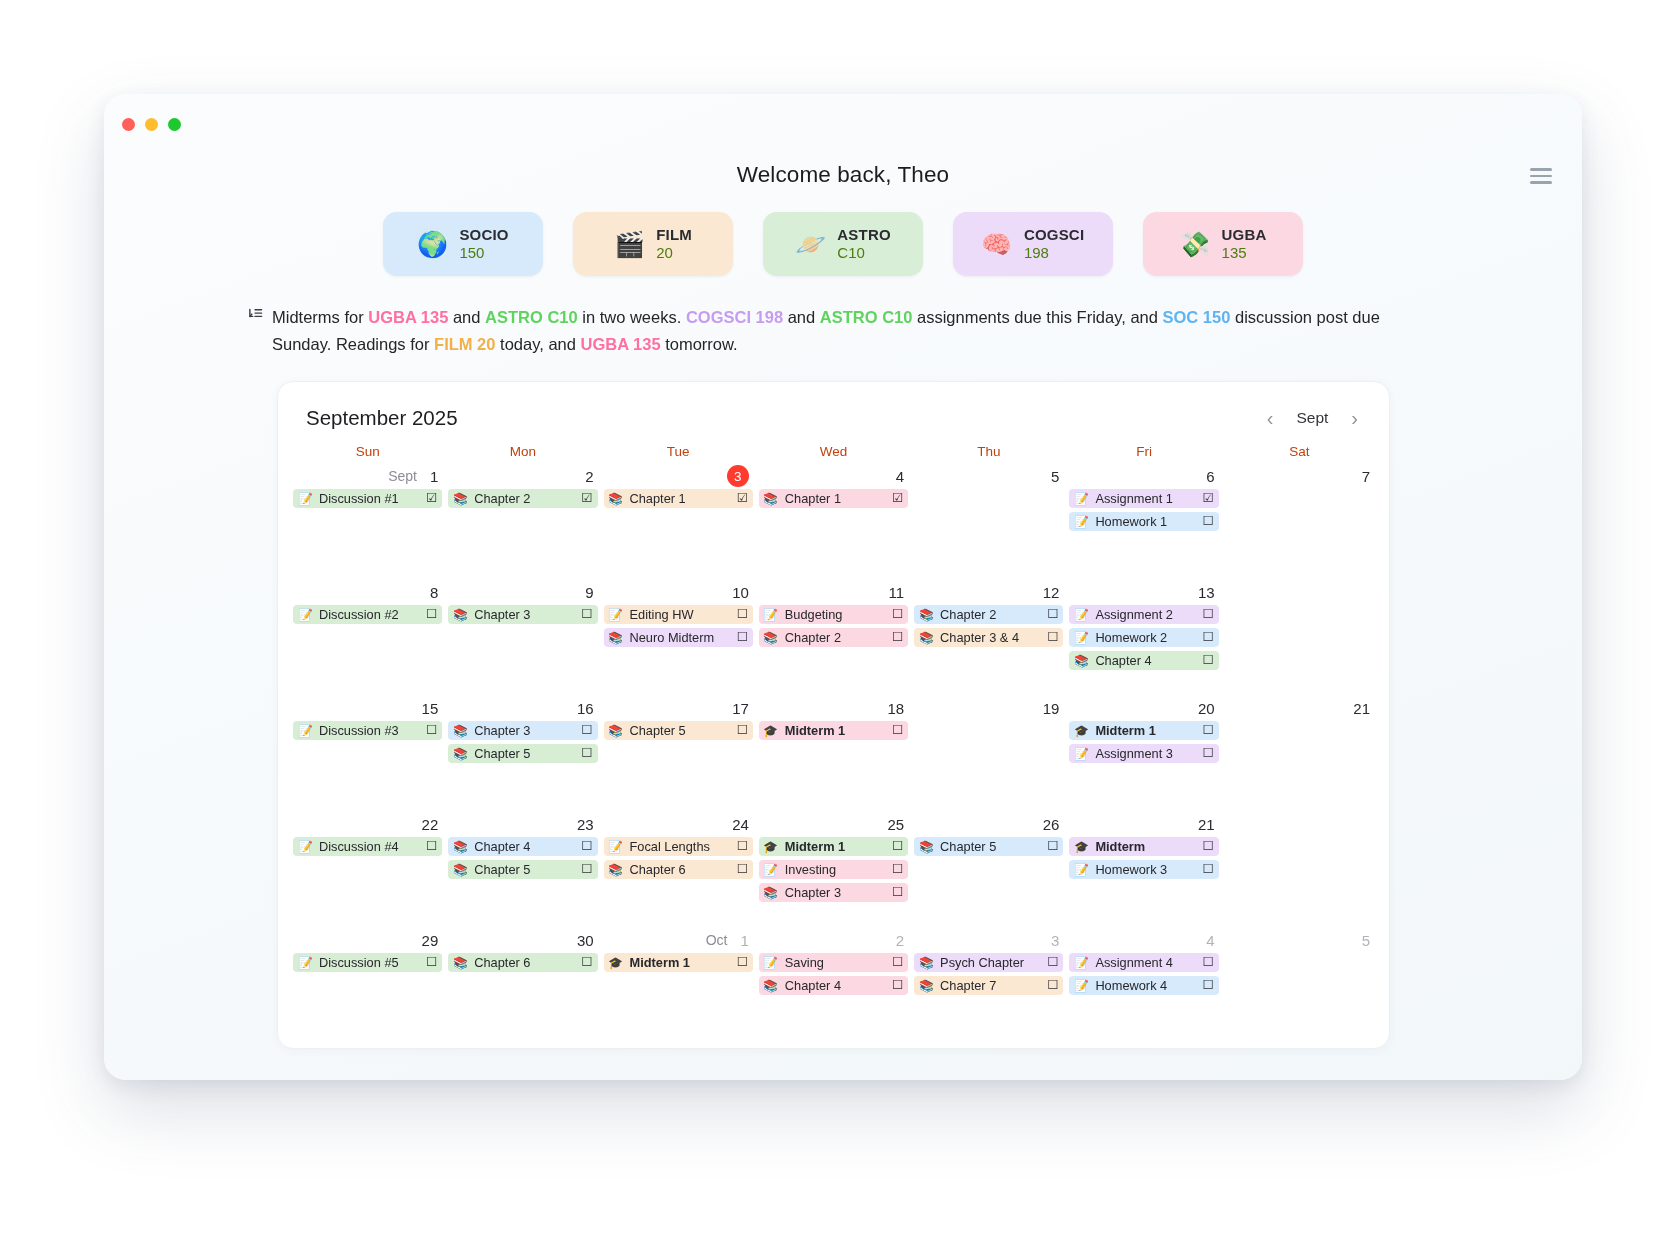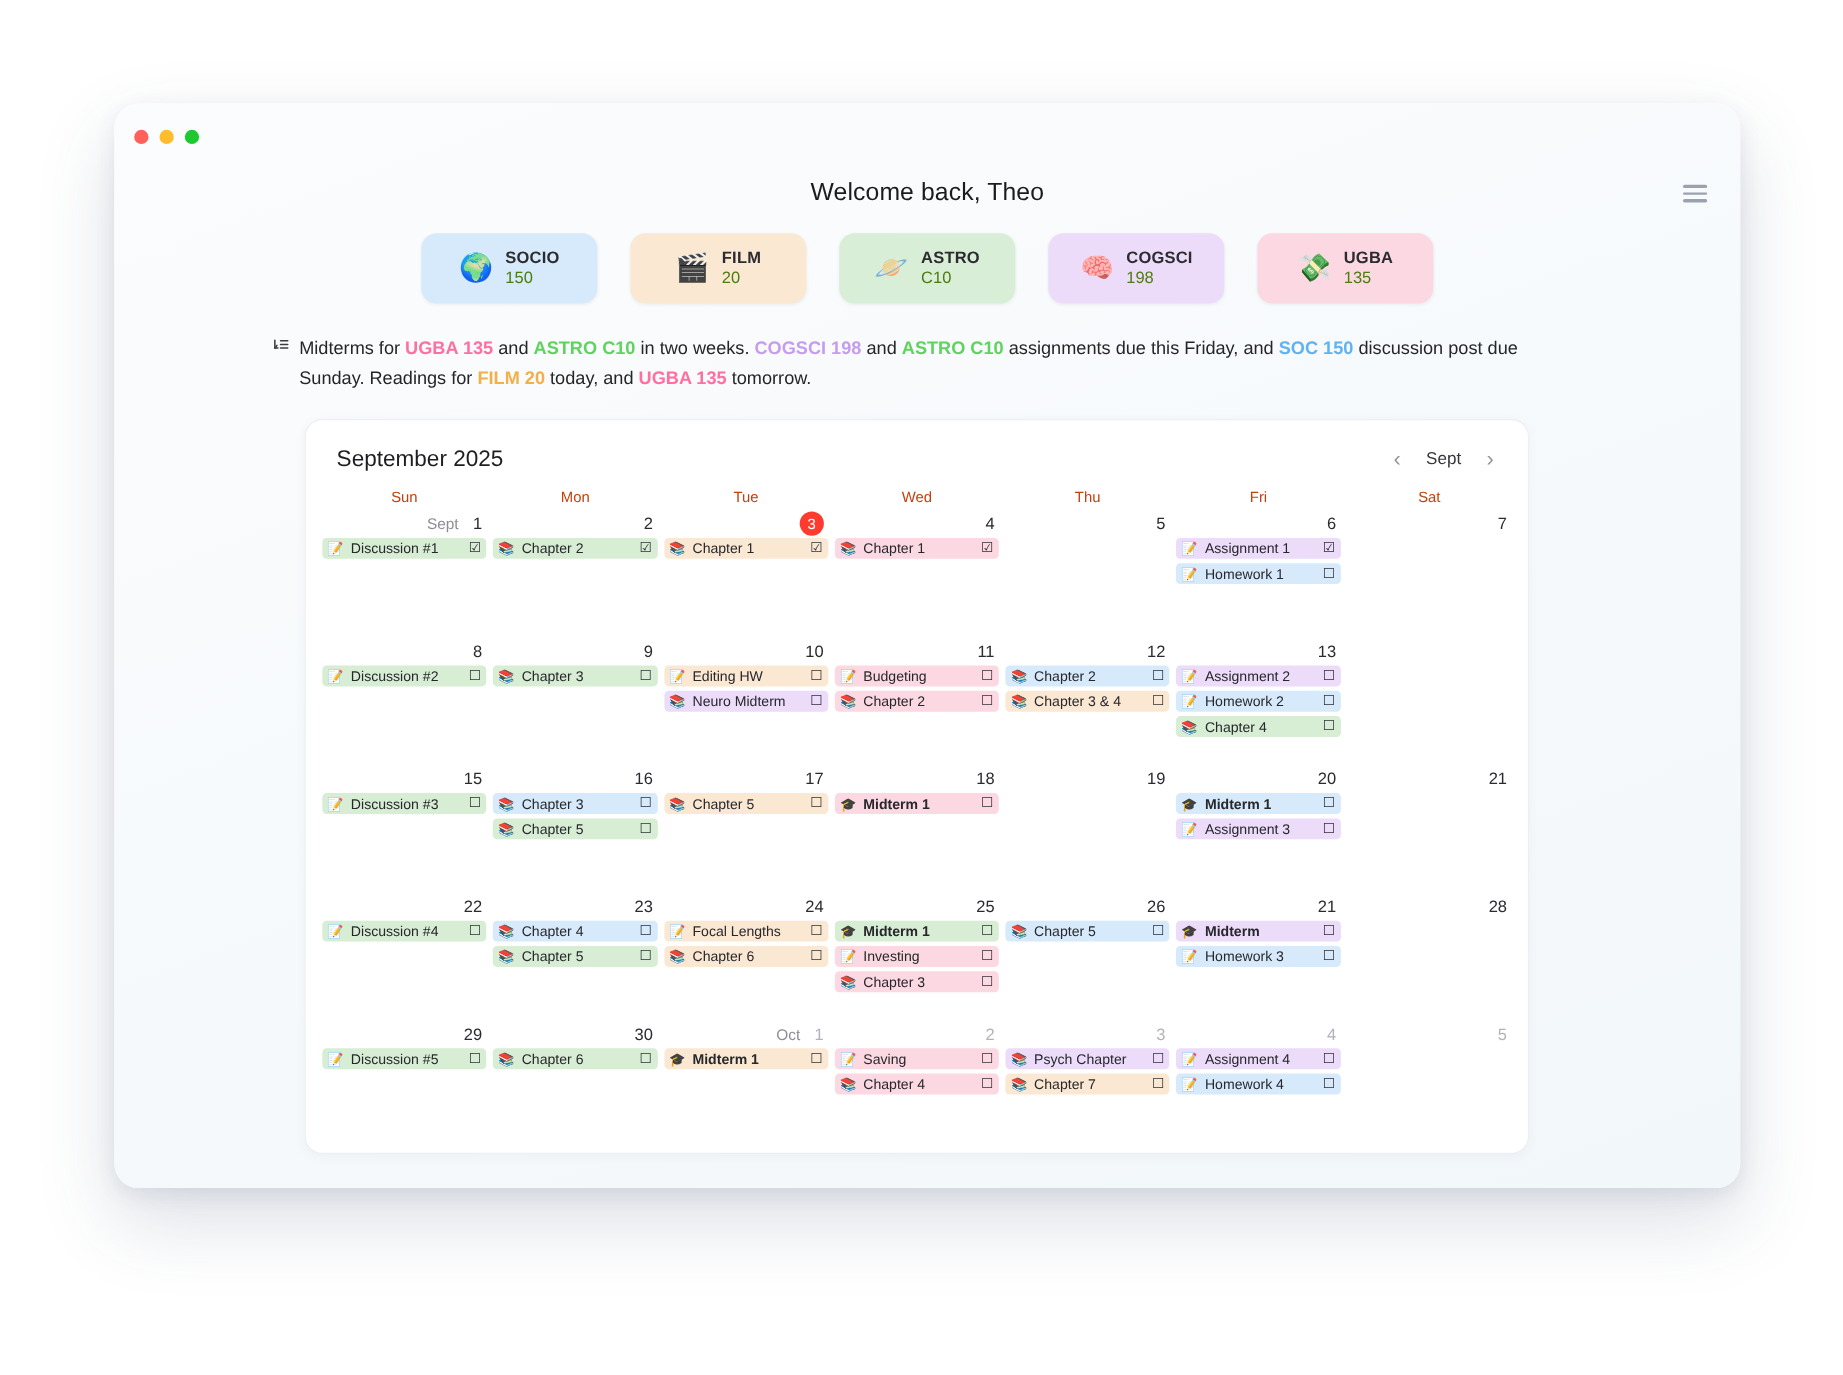--- a/index.html
+++ b/index.html
@@ -581,26 +581,20 @@
                   <span class="ev-label">Midterm</span>
                   <span class="ev-check">☐</span>
                 </div>
                 <div class="event" style="background: rgb(214, 234, 251);">
                   <span class="ev-emoji">📝</span>
                   <span class="ev-label">Homework 3</span>
                   <span class="ev-check">☐</span>
                 </div>
               </div>
             </div>
-            <div class="daycell">
-              <div class="daynum-row">
-                <span class="daynum">28</span>
-              </div>
-              <div class="events"></div>
-            </div>
           </div>
           <div class="week">
             <div class="daycell">
               <div class="daynum-row">
                 <span class="daynum">29</span>
               </div>
               <div class="events">
                 <div class="event" style="background: rgb(215, 237, 212);">
                   <span class="ev-emoji">📝</span>
                   <span class="ev-label">Discussion #5</span>

